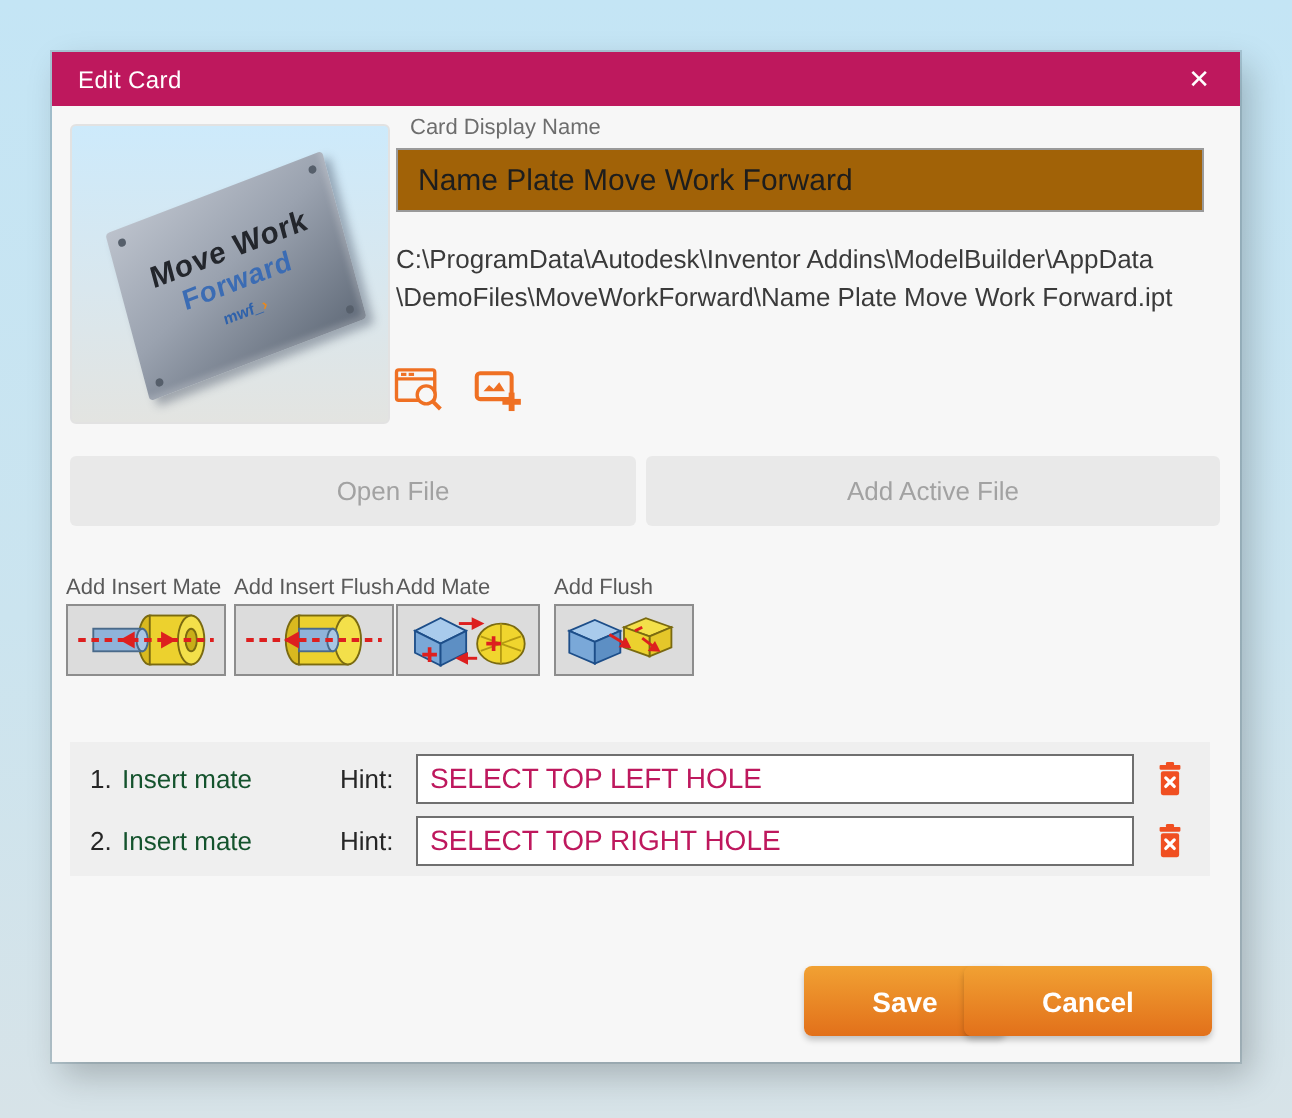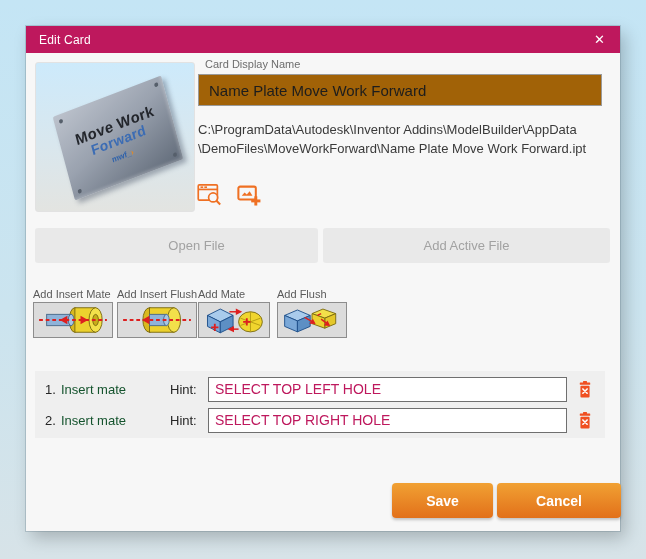--- a/index.html
+++ b/index.html
@@ -95,22 +95,22 @@
   }
   .trash-btn { background: none; border: none; padding: 0; cursor: pointer; display: flex; }
   
   .orange-btn {
     position: absolute; top: 457px; height: 35px; border: none; border-radius: 4px;
     background: linear-gradient(180deg, #f1a133 0%, #e2701a 100%);
     color: #fff; font-weight: bold; font-size: 14px; cursor: pointer;
     box-shadow: 0 2px 3px rgba(0,0,0,.22);
     font-family: "Liberation Sans", sans-serif;
   }
-  #save-btn { left: 366px; width: 101px; }
-  #cancel-btn { left: 471px; width: 124px; }
+  #save-btn { left: 376px; width: 101px; }
+  #cancel-btn { left: 456px; width: 124px; }
 </style>
 </head>
 <body>
 
 <div class="screen">
   <div class="dialog">
 
     <div class="titlebar">
       <span class="title">Edit Card</span>
       <button class="close-btn">✕</button>

